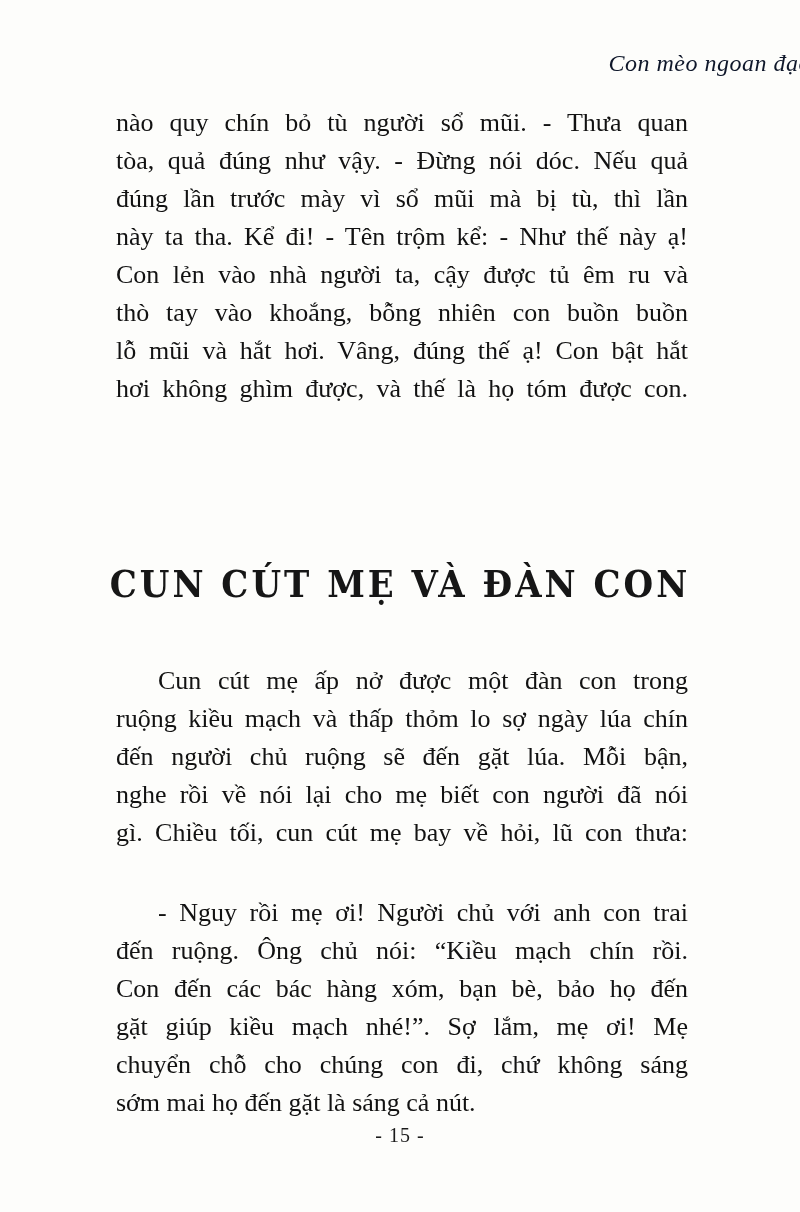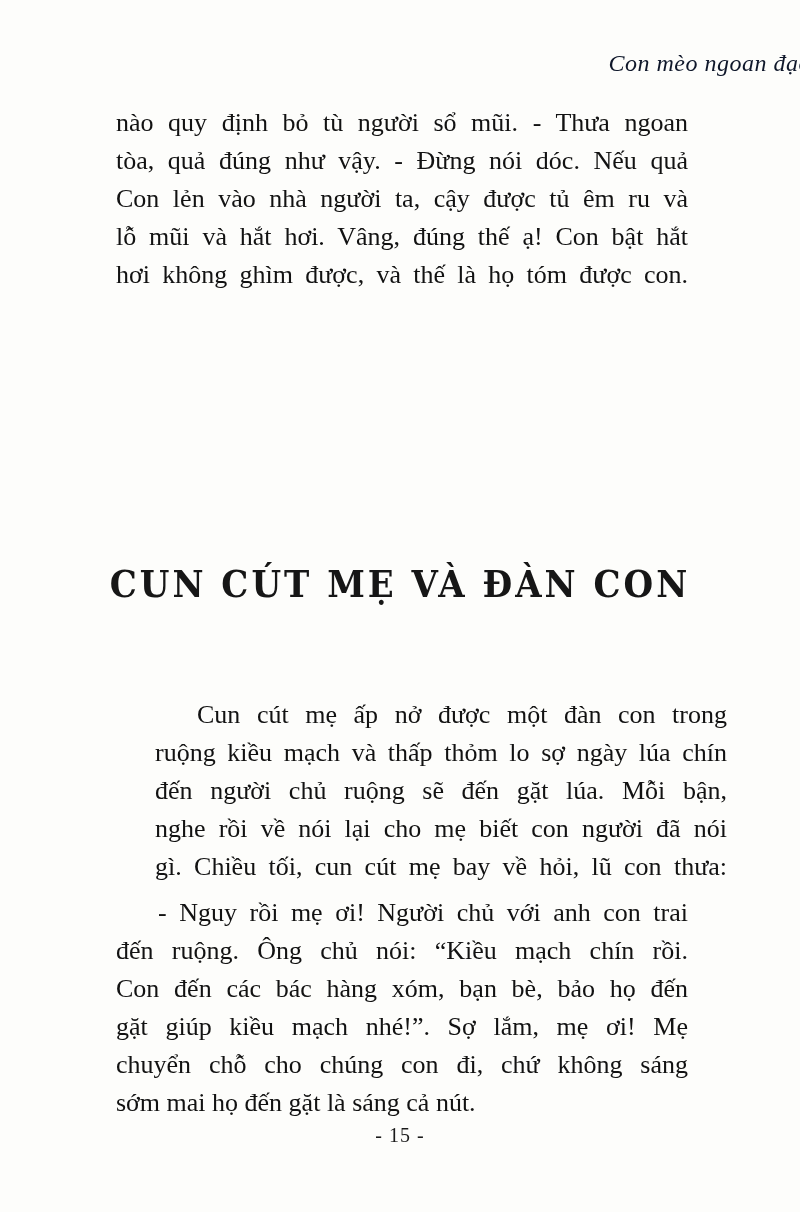--- a/index.html
+++ b/index.html
@@ -40,21 +40,21 @@
     white-space: normal;
     overflow: hidden;
   }
   .para .line.end {
     text-align-last: left;
   }
   .para.indent-first .line:first-child {
     text-indent: 42px;
   }
   .para-1 { top: 104px; }
-  .para-2 { top: 696px; margin-left: 39px; }
+  .para-2 { top: 662px; }
   .para-3 { top: 894px; }
   .chapter-title {
     position: absolute;
     top: 564px; left: 0; width: 100%;
     text-align: center;
     font-family: "DejaVu Serif", serif;
     font-weight: bold;
     font-size: 34px;
     letter-spacing: 3px;
     color: #161616;
@@ -70,23 +70,26 @@
   }
 </style>
 </head>
 <body>
 
 <div class="page">
 
   <div class="running-header">Con mèo ngoan đạo</div>
 
   <div class="para para-1">
-    <div class="line">nào quy định bỏ tù người sổ mũi. - Thưa ngoan</div>
+    <div class="line">nào quy chín bỏ tù người sổ mũi. - Thưa quan</div>
     <div class="line">tòa, quả đúng như vậy. - Đừng nói dóc. Nếu quả</div>
+    <div class="line">đúng lần trước mày vì sổ mũi mà bị tù, thì lần</div>
+    <div class="line">này ta tha. Kể đi! - Tên trộm kể: - Như thế này ạ!</div>
     <div class="line">Con lẻn vào nhà người ta, cậy được tủ êm ru và</div>
+    <div class="line">thò tay vào khoắng, bỗng nhiên con buồn buồn</div>
     <div class="line">lỗ mũi và hắt hơi. Vâng, đúng thế ạ! Con bật hắt</div>
     <div class="line">hơi không ghìm được, và thế là họ tóm được con.</div>
   </div>
 
   <div class="chapter-title">CUN CÚT MẸ VÀ ĐÀN CON</div>
 
   <div class="para para-2 indent-first">
     <div class="line">Cun cút mẹ ấp nở được một đàn con trong</div>
     <div class="line">ruộng kiều mạch và thấp thỏm lo sợ ngày lúa chín</div>
     <div class="line">đến người chủ ruộng sẽ đến gặt lúa. Mỗi bận,</div>

